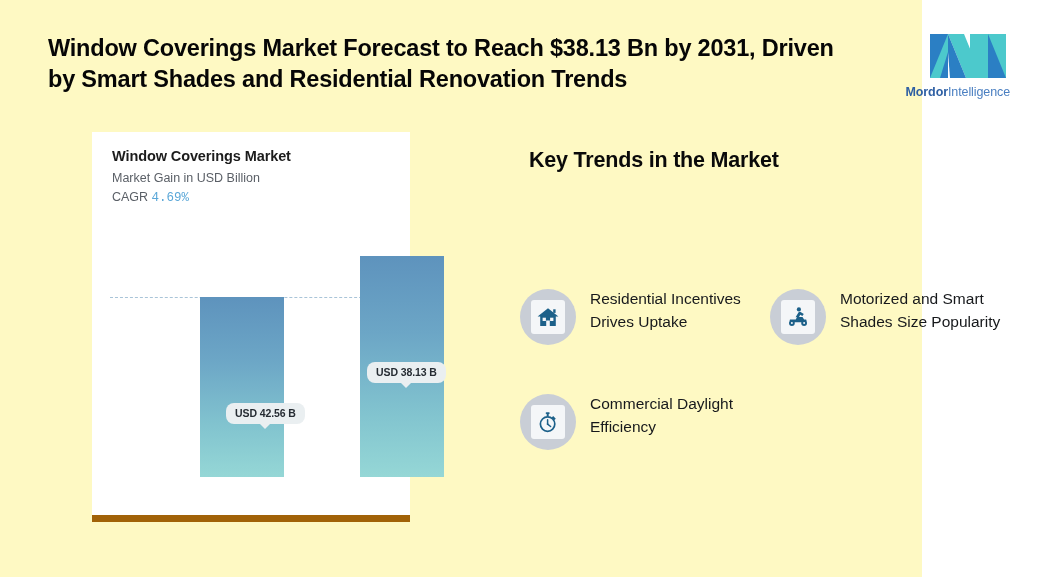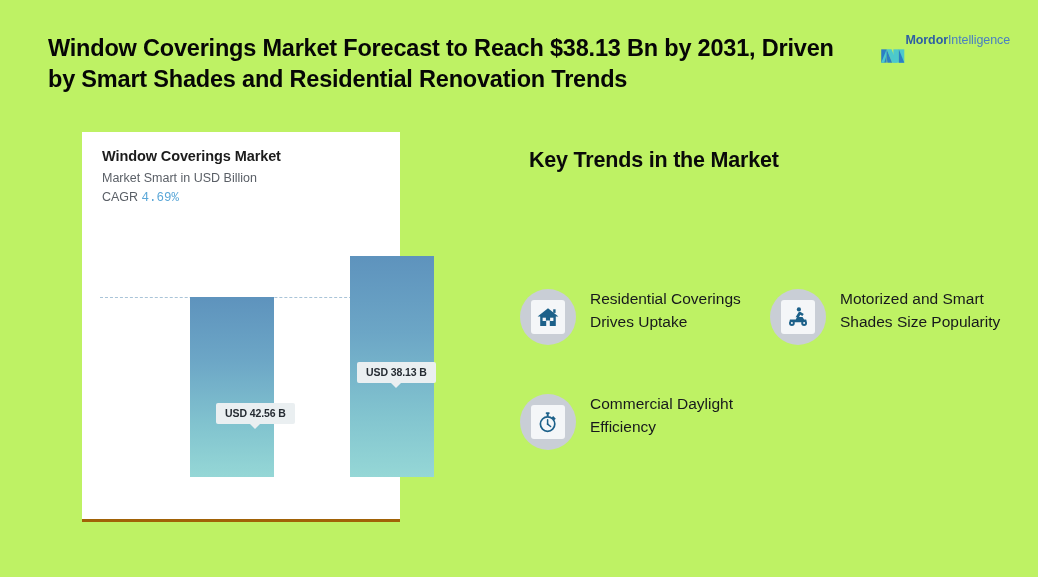--- a/index.html
+++ b/index.html
@@ -7,23 +7,23 @@
   html, body {
     width: 1038px;
     height: 577px;
     background: #ffffff;
     font-family: "Liberation Sans", sans-serif;
     overflow: hidden;
   }
 
   #page {
     position: relative;
-    width: 1038px;
+    width: 922px;
     height: 577px;
-    background: #bef264;
+    background: #fef9c3;
   }
 
   
   .header {
     position: absolute;
     top: 0; left: 0;
     width: 1038px;
     height: 120px;
   }
 
@@ -39,43 +39,43 @@
     letter-spacing: -0.2px;
   }
 
   .brand-logo {
     position: absolute;
     left: 880px;
     top: 30px;
     width: 130px;
     height: 76px;
     display: flex;
-    flex-direction: row;
-    align-items: flex-start;
+    flex-direction: column;
+    align-items: flex-end;
     justify-content: flex-start;
   }
   .brand-mark { width: 84px; height: 52px; display: block; }
   .brand-wordmark {
     margin-top: 3px;
     font-size: 12.5px;
     letter-spacing: -0.1px;
     white-space: nowrap;
   }
   .brand-wordmark .bw-bold { font-weight: bold; color: #2e5fa3; }
   .brand-wordmark .bw-light { font-weight: normal; color: #4a7fc1; }
 
   
   .chart-card {
     position: absolute;
-    left: 82px;
+    left: 92px;
     top: 132px;
     width: 318px;
     height: 390px;
     background: #ffffff;
-    border-bottom: 3px solid #a16207;
+    border-bottom: 7px solid #a16207;
   }
 
   .chart-heading {
     position: absolute;
     left: 20px; top: 16px;
     font-size: 14.5px;
     font-weight: bold;
     color: #1c1c1c;
     letter-spacing: -0.1px;
   }
@@ -115,21 +115,21 @@
     bottom: 0;
     background: linear-gradient(to bottom, #5e93bd 0%, #6ca6c6 35%, #82c4cf 72%, #95d7d6 100%);
   }
   .bar-2026 { left: 108px; width: 84px; height: 180px; }
   .bar-2031 { left: 268px; width: 84px; height: 221px; }
 
   
   .value-pill {
     position: absolute;
     background: #eaeff1;
-    border-radius: 2px;
+    border-radius: 8px;
     padding: 4px 9px 5px 9px;
     font-size: 10.5px;
     font-weight: bold;
     color: #262c33;
     white-space: nowrap;
     letter-spacing: -0.1px;
   }
   .value-pill::after {
     content: "";
     position: absolute;
@@ -230,21 +230,21 @@
       <div class="brand-wordmark">
         <span class="bw-bold">Mordor</span><span class="bw-light">Intelligence</span>
       </div>
     </div>
   </div>
 
   <div class="chart-card">
 
     <div class="chart-heading">Window Coverings Market</div>
 
-    <div class="chart-subtitle">Market Smart in USD Billion</div>
+    <div class="chart-subtitle">Market Gain in USD Billion</div>
 
     <div class="chart-cagr">
       <span>CAGR</span>
       <span class="cagr-value">4.69%</span>
     </div>
 
     <div class="plot">
       <div class="dashed-line"></div>
       <div class="bar bar-2026"></div>
       <div class="bar bar-2031"></div>
@@ -265,21 +265,21 @@
         <div class="trend-badge">
           <div class="trend-badge-inner">
             <svg viewBox="0 0 24 24">
               <path d="M12 3.2 1.6 11.4h2.6V21h6V15.4h3.6V21h6v-9.6h2.6Z" fill="#1c6089"></path>
               <rect x="17.2" y="4.3" width="2.4" height="3.6" fill="#1c6089"></rect>
               <rect x="6.6" y="12.7" width="3.3" height="3.3" fill="#f4f6f8"></rect>
               <rect x="14.1" y="12.7" width="3.3" height="3.3" fill="#f4f6f8"></rect>
             </svg>
           </div>
         </div>
-        <div class="trend-label">Residential Coverings Drives Uptake</div>
+        <div class="trend-label">Residential Incentives Drives Uptake</div>
       </div>
 
       <div class="trend-item">
         <div class="trend-badge">
           <div class="trend-badge-inner">
             <svg viewBox="0 0 24 24">
               <circle cx="12.9" cy="4.4" r="2.1" fill="#1c6089"></circle>
               <path d="M9.6 12.2 12.4 7.4c.5-.8 1.5-1 2.2-.5l3.2 2.2-1.5 1.9-2-1.3-1.4 2.5Z" fill="#1c6089"></path>
               <path d="M4.6 14.6h5.1l1.4-2.6h5.4l1.6 2.6h1.5c.6 0 1 .5.9 1.1l-.3 1.6H4.3l-.6-1.6c-.2-.6.3-1.1.9-1.1Z" fill="#1c6089"></path>
               <circle cx="5.9" cy="18.1" r="2.9" fill="#1c6089"></circle>

